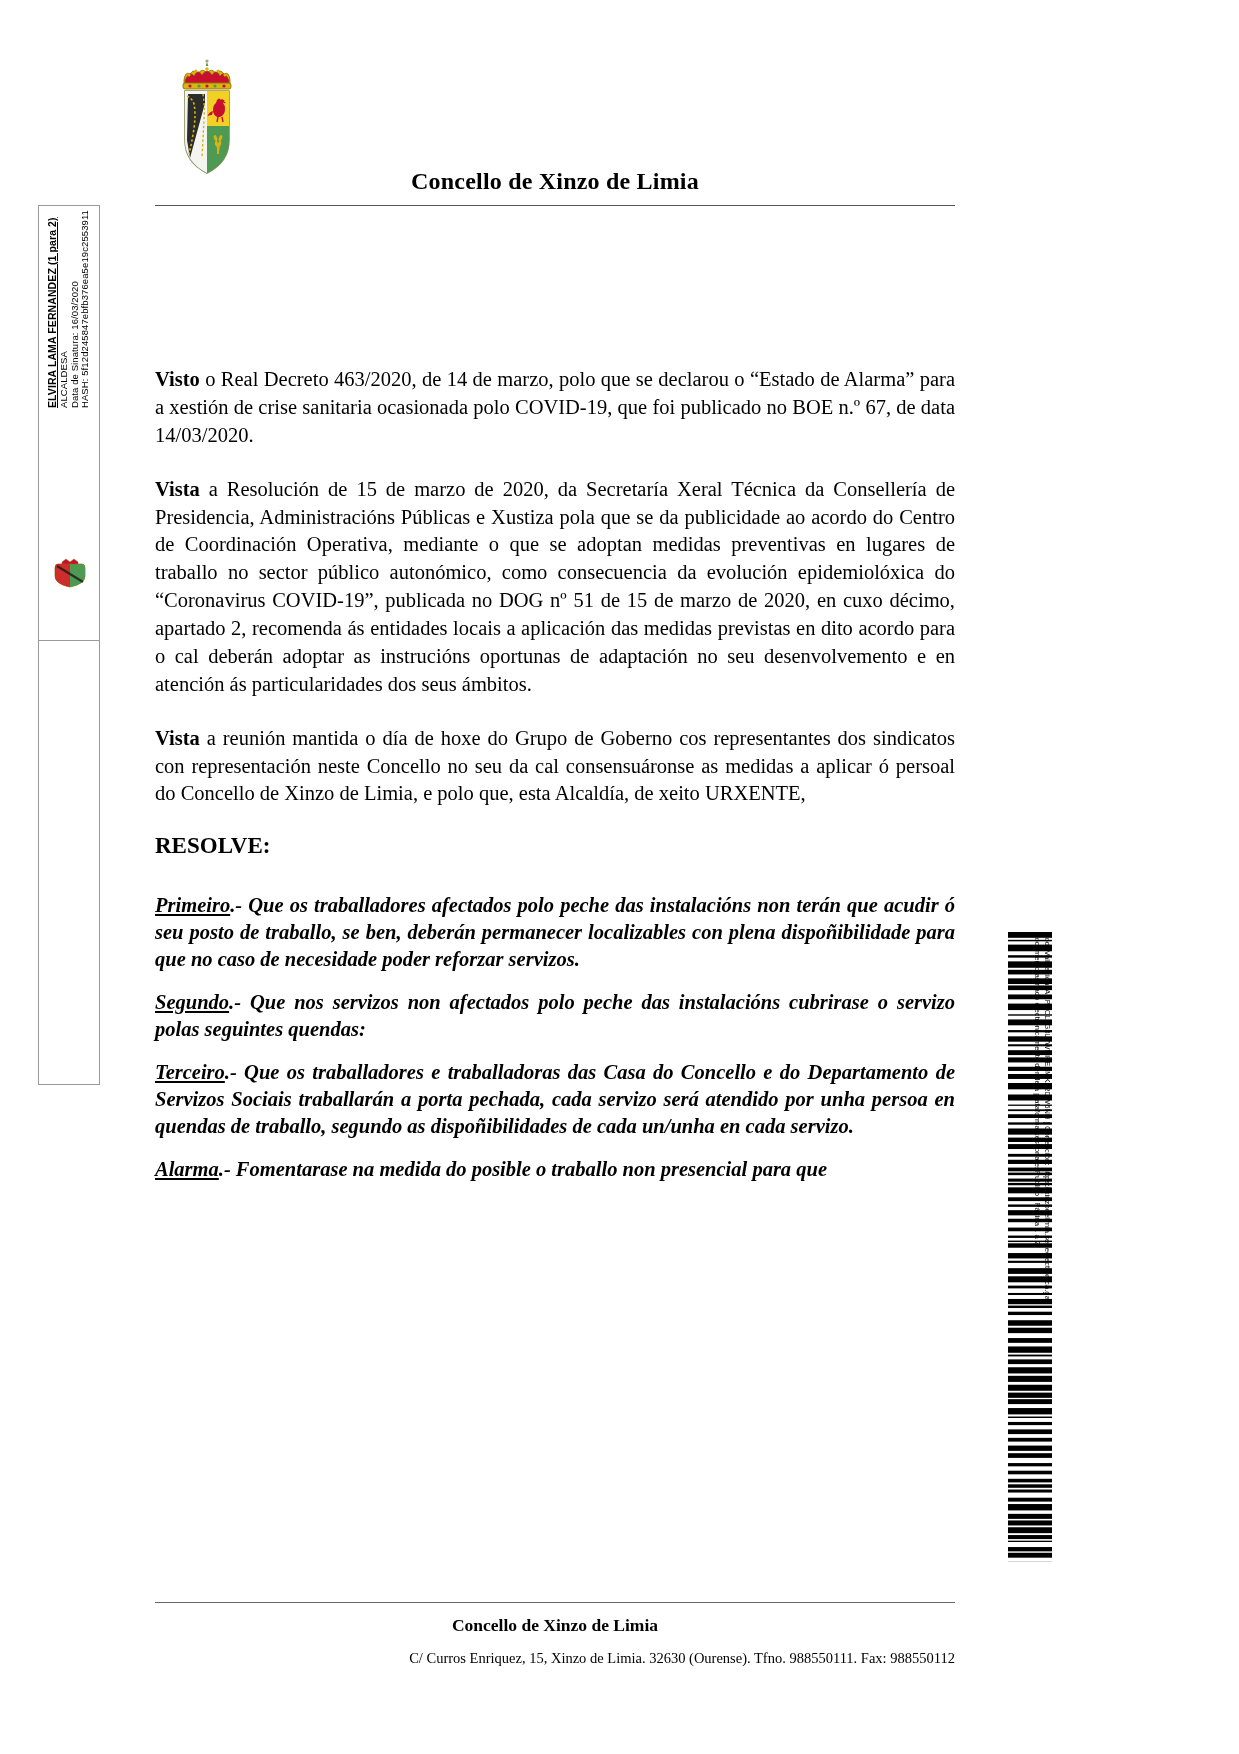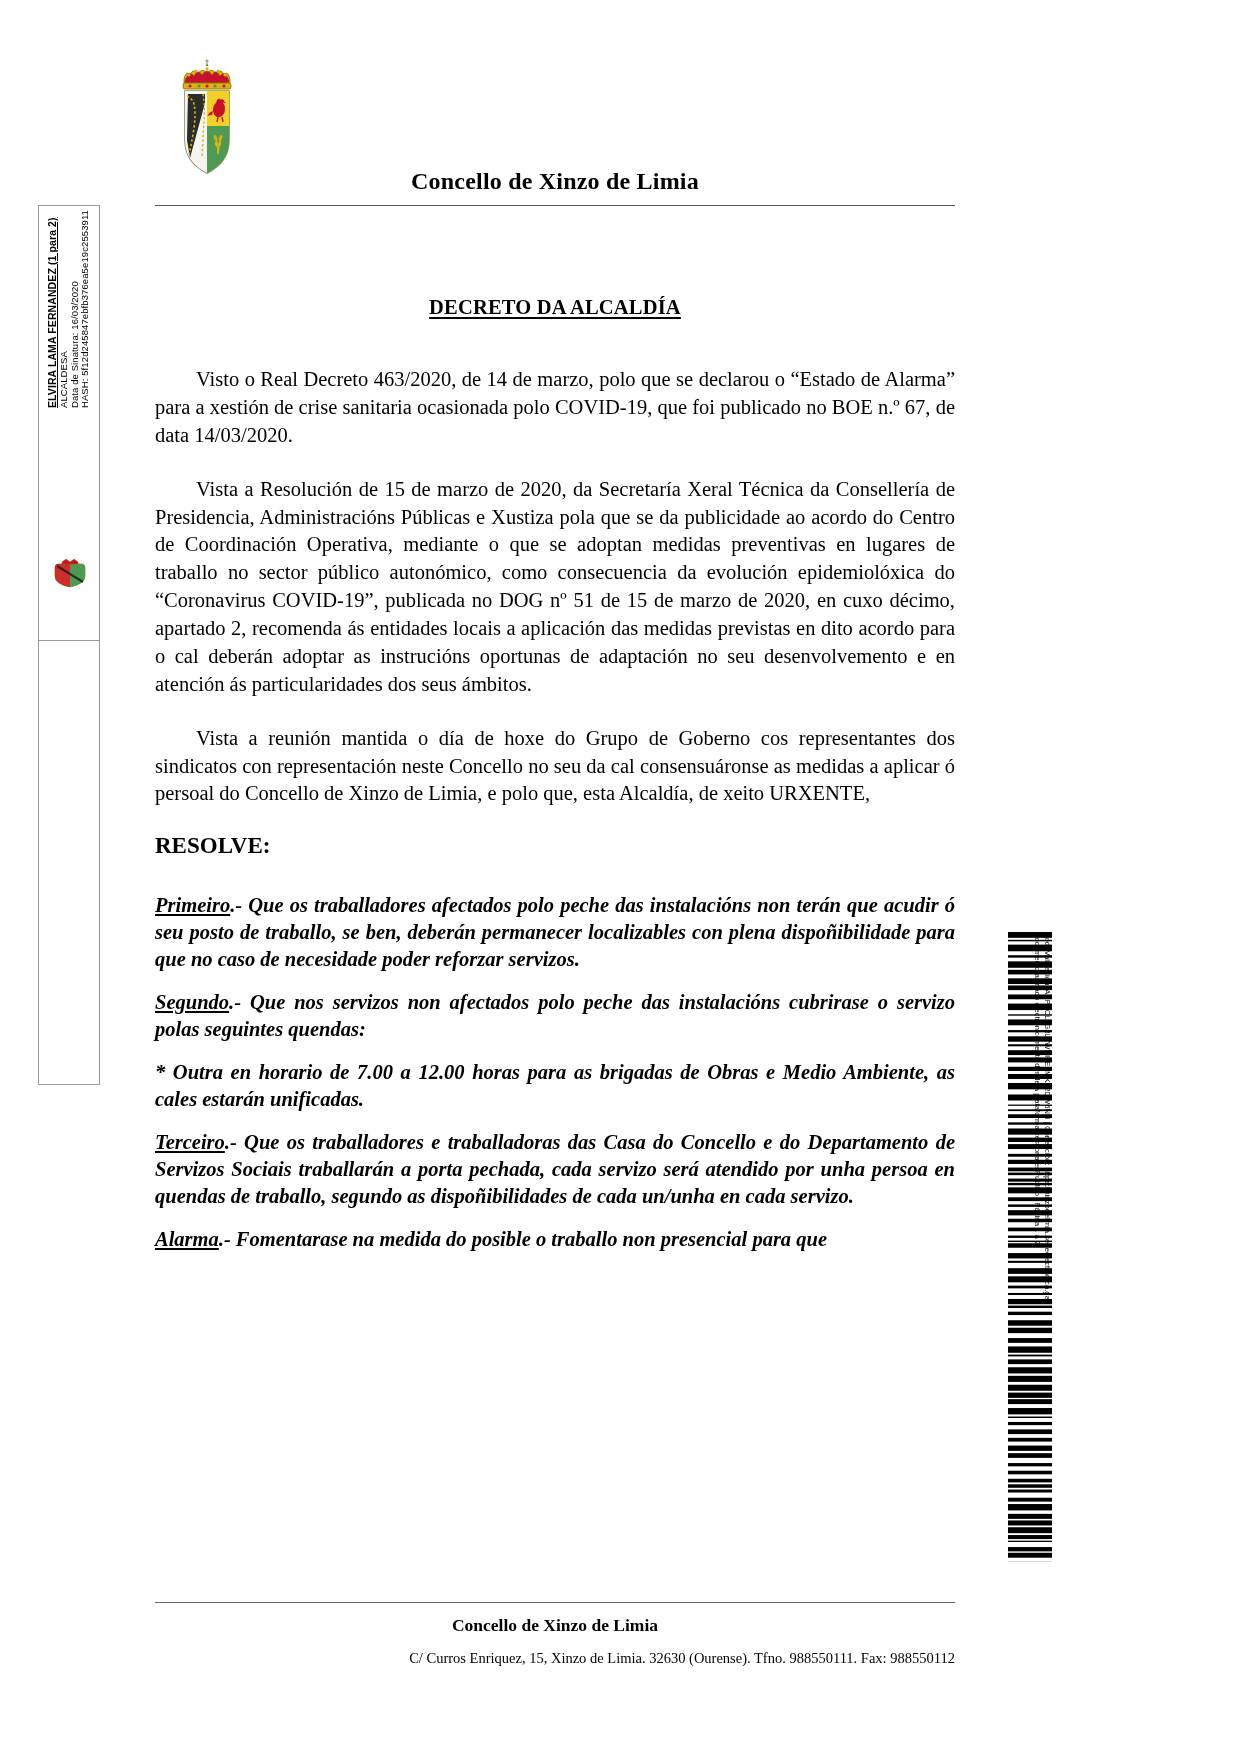--- a/index.html
+++ b/index.html
@@ -133,21 +133,21 @@
     width: 800px;
   }
   p.para {
     margin: 0 0 26px 0;
     font-size: 20.5px;
     line-height: 1.36;
     text-align: justify;
     text-justify: inter-word;
   }
   p.para.tight { margin-bottom: 22px; }
-  p.para b { font-weight: normal; margin-left: 41px; }
+  p.para b { font-weight: bold; }
 
   .heading-resolve {
     margin: 8px 0 30px 0;
     font-size: 23px;
     font-weight: bold;
     line-height: 1.36;
   }
 
   p.item {
     margin: 0 0 16px 0;
@@ -296,40 +296,36 @@
         <ellipse cx="48.5" cy="80" rx="1.6" ry="3" fill="#d9b310" transform="rotate(22 48.5 80)"></ellipse>
         <ellipse cx="44.5" cy="86" rx="1.5" ry="2.8" fill="#d9b310" transform="rotate(-18 44.5 86)"></ellipse>
         <ellipse cx="47.5" cy="86" rx="1.5" ry="2.8" fill="#d9b310" transform="rotate(18 47.5 86)"></ellipse>
       </g>
     </g>
   </svg>
 
   <div id="header-title">Concello de Xinzo de Limia</div>
   <div id="header-rule"></div>
 
-  <div id="doc-title">
-    <span class="u">DECRETO DA ALCALDÍA</span>
-  </div>
 
   <div id="body-col">
 
     <p class="para"><b>Visto</b><span> o Real Decreto 463/2020, de 14 de marzo, polo que se declarou o “Estado de Alarma” para a xestión de crise sanitaria ocasionada polo COVID-19, que foi publicado no BOE n.º 67, de data 14/03/2020.</span></p>
 
     <p class="para"><b>Vista</b><span> a Resolución de 15 de marzo de 2020, da Secretaría Xeral Técnica da Consellería de Presidencia, Administracións Públicas e Xustiza pola que se da publicidade ao acordo do Centro de Coordinación Operativa, mediante o que se adoptan medidas preventivas en lugares de traballo no sector público autonómico, como consecuencia da evolución epidemiolóxica do “Coronavirus COVID-19”, publicada no DOG nº 51 de 15 de marzo de 2020, en cuxo  décimo, apartado 2, recomenda ás entidades locais a aplicación das medidas previstas en dito acordo para o cal deberán adoptar as instrucións oportunas de adaptación no seu desenvolvemento e en atención ás particularidades dos seus ámbitos.</span></p>
 
     <p class="para tight"><b>Vista</b><span> a reunión mantida o día de hoxe do Grupo de Goberno cos representantes dos sindicatos con representación neste Concello no seu da cal consensuáronse as medidas a aplicar ó persoal do Concello de Xinzo de Limia, e polo que, esta Alcaldía, de xeito URXENTE,</span></p>
 
     <div class="heading-resolve">RESOLVE:</div>
 
     <p class="item"><span class="lead">Primeiro</span><span>.- Que os traballadores afectados polo peche das instalacións non terán que acudir ó seu posto de traballo, se ben, deberán permanecer localizables con plena dispoñibilidade para que no caso de necesidade poder reforzar servizos.</span></p>
 
     <p class="item"><span class="lead">Segundo</span><span>.- Que nos servizos non afectados polo peche das instalacións cubrirase o servizo polas seguintes quendas:</span></p>
 
 
-    <p class="item"><span class="lead"></span><span>* Outra en horario de 7.00 a 12.00 horas para as brigadas de Obras e Medio Ambiente, as cales estarán unificadas.</span></p>
 
     <p class="item"><span class="lead">Terceiro</span><span>.- Que os traballadores e traballadoras das Casa do Concello e do Departamento de Servizos Sociais traballarán a porta pechada, cada servizo será atendido por unha persoa en quendas de traballo, segundo as dispoñibilidades de cada un/unha en cada servizo.</span></p>
 
     <p class="item"><span class="lead">Alarma</span><span>.- Fomentarase na medida do posible o traballo non presencial para que</span></p>
 
   </div>
 
   <div id="footer-rule"></div>
   <div id="footer-title">Concello de Xinzo de Limia</div>
   <div id="footer-address">C/ Curros Enriquez, 15, Xinzo de Limia. 32630 (Ourense). Tfno. 988550111. Fax: 988550112</div>

